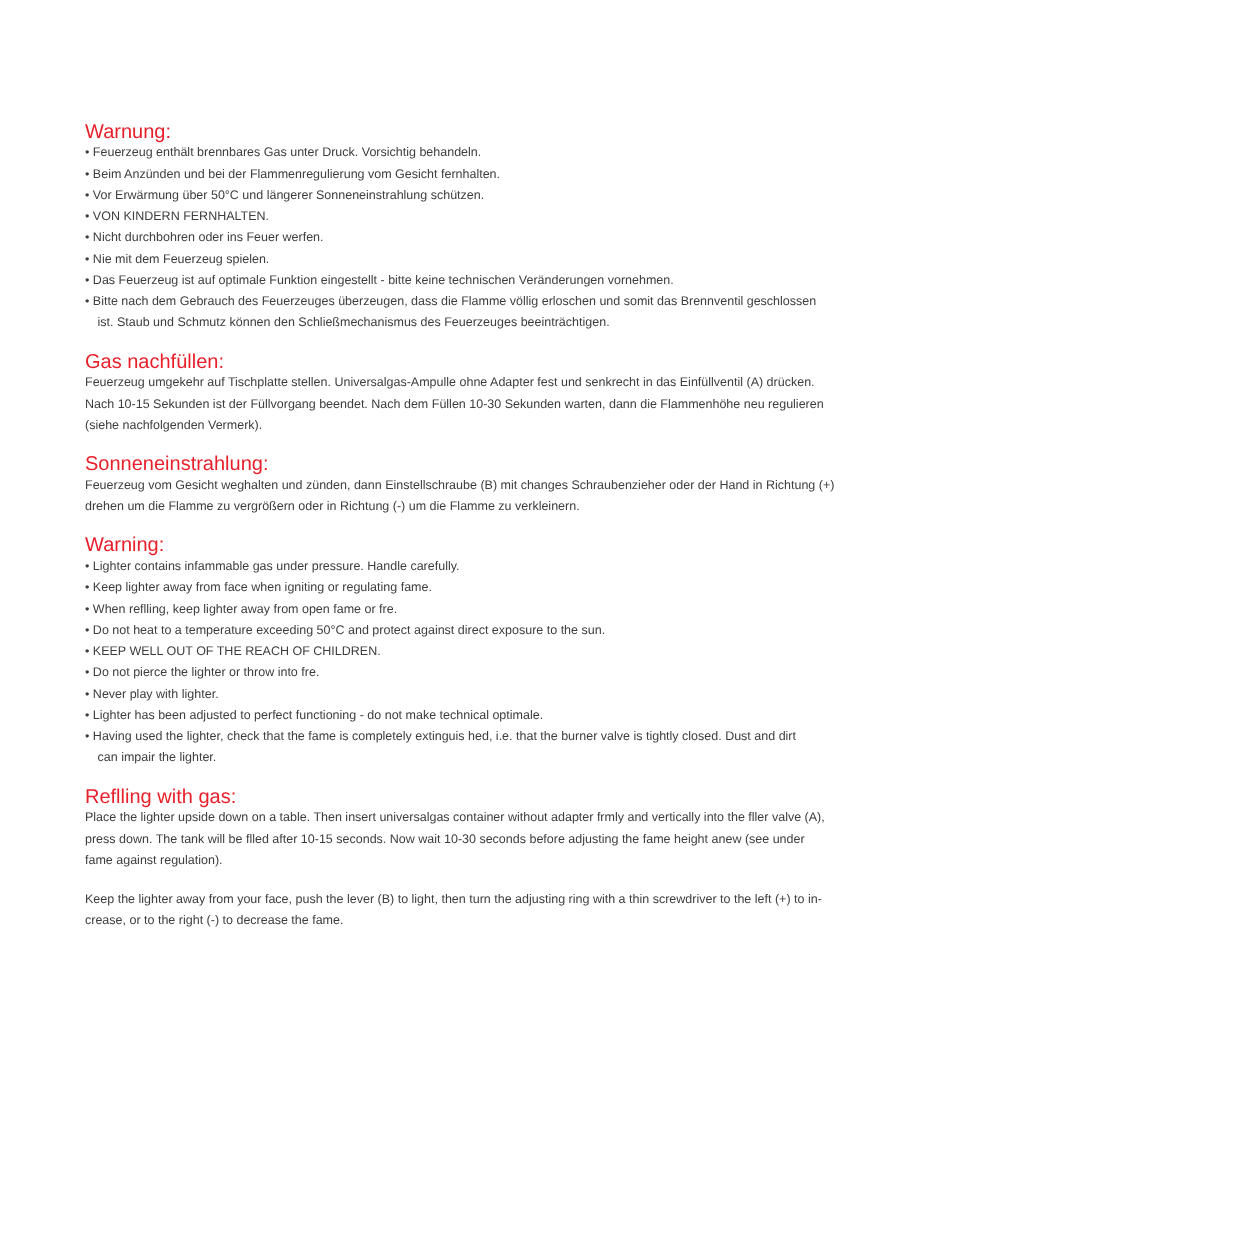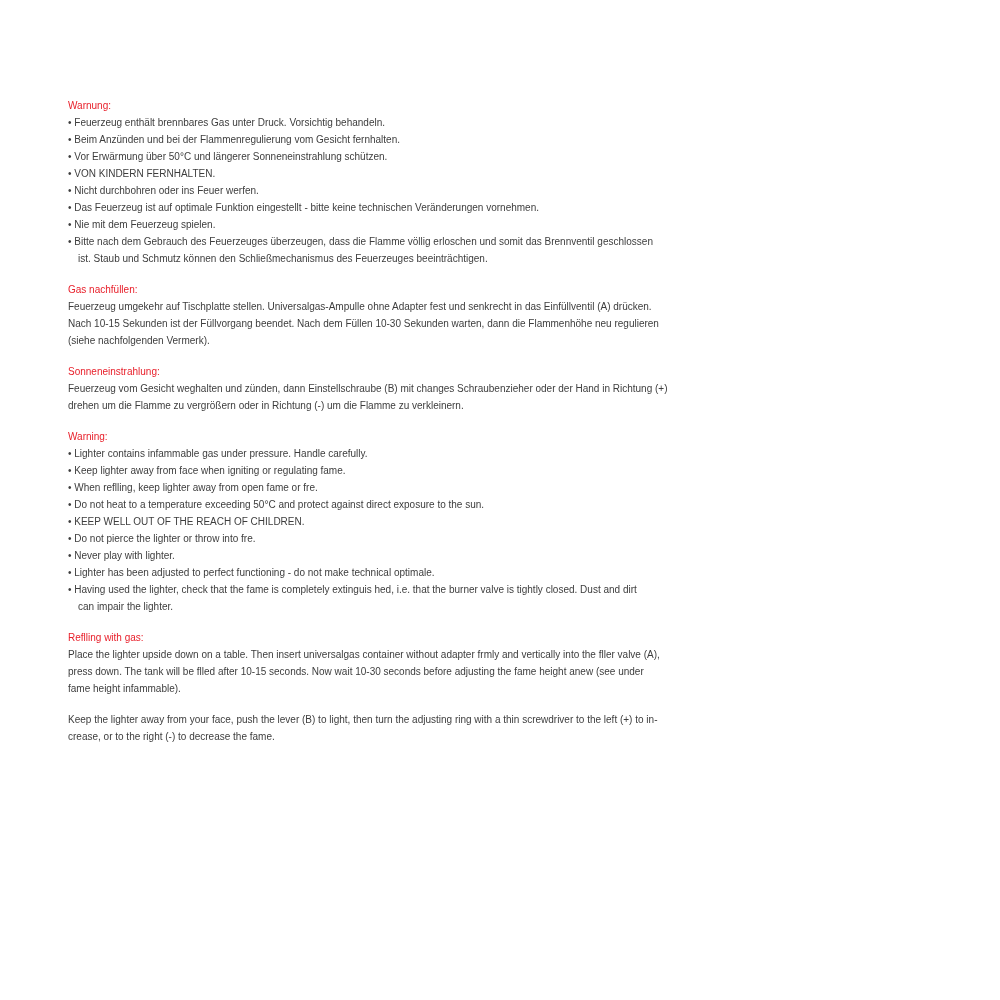--- a/index.html
+++ b/index.html
@@ -19,21 +19,21 @@
     position: absolute;
     left: 68px;
     top: 97px;
     width: 900px;
   }
   .section {
     margin: 0 0 14px 0;
   }
   .heading {
     margin: 0;
-    font-size: 10px;
+    font-size: 16px;
     font-weight: 400;
     line-height: 17px;
     color: var(--heading-color, #e8202b);
     white-space: nowrap;
   }
   .line {
     font-size: 10px;
     line-height: 17px;
     color: var(--body-color, #3d3d3d);
     white-space: pre;
@@ -47,22 +47,22 @@
 
 <div class="page">
   <div class="content" id="sections-root">
       <section class="section">
     <h2 class="heading">Warnung:</h2>
   <div class="line">• Feuerzeug enthält brennbares Gas unter Druck. Vorsichtig behandeln.</div>
         <div class="line">• Beim Anzünden und bei der Flammenregulierung vom Gesicht fernhalten.</div>
         <div class="line">• Vor Erwärmung über 50°C und längerer Sonneneinstrahlung schützen.</div>
         <div class="line">• VON KINDERN FERNHALTEN.</div>
         <div class="line">• Nicht durchbohren oder ins Feuer werfen.</div>
+        <div class="line">• Nie mit dem Feuerzeug spielen.</div>
         <div class="line">• Das Feuerzeug ist auf optimale Funktion eingestellt - bitte keine technischen Veränderungen vornehmen.</div>
-        <div class="line">• Nie mit dem Feuerzeug spielen.</div>
         <div class="line">• Bitte nach dem Gebrauch des Feuerzeuges überzeugen, dass die Flamme völlig erloschen und somit das Brennventil geschlossen</div>
         <div class="line indent">ist. Staub und Schmutz können den Schließmechanismus des Feuerzeuges beeinträchtigen.</div>
       </section>
       <section class="section">
     <h2 class="heading">Gas nachfüllen:</h2>
   <div class="line">Feuerzeug umgekehr auf Tischplatte stellen. Universalgas-Ampulle ohne Adapter fest und senkrecht in das Einfüllventil (A) drücken.</div>
         <div class="line">Nach 10-15 Sekunden ist der Füllvorgang beendet. Nach dem Füllen 10-30 Sekunden warten, dann die Flammenhöhe neu regulieren</div>
         <div class="line">(siehe nachfolgenden Vermerk).</div>
       </section>
       <section class="section">
@@ -80,20 +80,20 @@
         <div class="line">• Do not pierce the lighter or throw into fre.</div>
         <div class="line">• Never play with lighter.</div>
         <div class="line">• Lighter has been adjusted to perfect functioning - do not make technical optimale.</div>
         <div class="line">• Having used the lighter, check that the fame is completely extinguis hed, i.e. that the burner valve is tightly closed. Dust and dirt</div>
         <div class="line indent">can impair the lighter.</div>
       </section>
       <section class="section">
     <h2 class="heading">Reflling with gas:</h2>
   <div class="line">Place the lighter upside down on a table. Then insert universalgas container without adapter frmly and vertically into the fller valve (A),</div>
         <div class="line">press down. The tank will be flled after 10-15 seconds. Now wait 10-30 seconds before adjusting the fame height anew (see under</div>
-        <div class="line">fame height infammable).</div>
+        <div class="line">fame against regulation).</div>
       </section>
       <section class="section">
   <div class="line">Keep the lighter away from your face, push the lever (B) to light, then turn the adjusting ring with a thin screwdriver to the left (+) to in-</div>
         <div class="line">crease, or to the right (-) to decrease the fame.</div>
       </section>
     </div>
 </div>
 
 </body></html>

